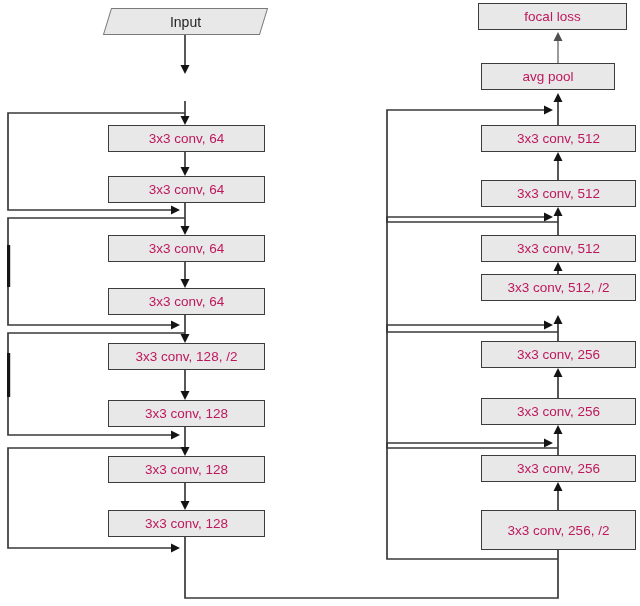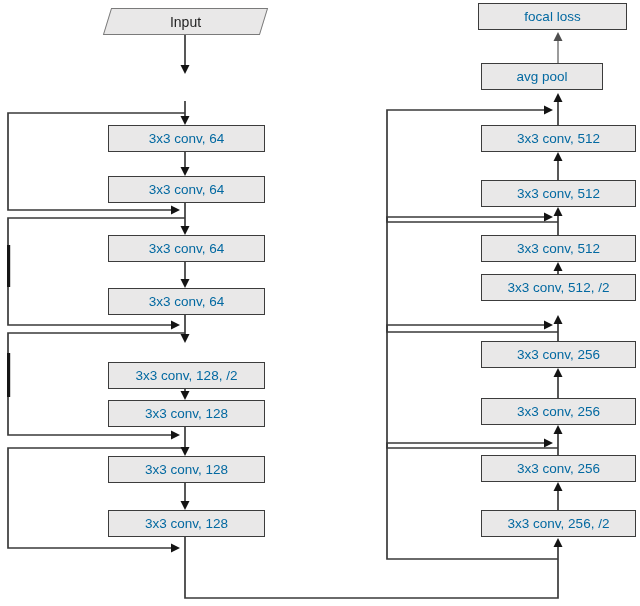--- a/index.html
+++ b/index.html
@@ -11,21 +11,21 @@
     overflow:hidden;
   }
   #wires{position:absolute;left:0;top:0;width:640px;height:606px;}
   .node{
     position:absolute;
     box-sizing:border-box;
     background:#e9e8e8;
     border:1.6px solid #3c3c3c;
     display:flex;align-items:center;justify-content:center;
     font-size:13.5px;
-    color:#0369a1;
+    color:#be185d;
     white-space:nowrap;
     z-index:2;
   }
   .para{
     position:absolute;
     box-sizing:border-box;
     background:#e9e8e8;
     border:1.4px solid #7a7a7a;
     transform:skewX(-17deg);
     z-index:2;
@@ -125,29 +125,29 @@
   </svg>
 
   <div class="para" style="left:107px;top:8px;width:157px;height:27px">
     <span class="para-inner">Input</span>
   </div>
 
   <div class="node" style="left:108px;top:125px;width:157px;height:27px">3x3 conv, 64</div>
   <div class="node" style="left:108px;top:176px;width:157px;height:27px">3x3 conv, 64</div>
   <div class="node" style="left:108px;top:235px;width:157px;height:27px">3x3 conv, 64</div>
   <div class="node" style="left:108px;top:288px;width:157px;height:27px">3x3 conv, 64</div>
-  <div class="node" style="left:108px;top:362px;width:157px;height:27px">3x3 conv, 128, /2</div>
+  <div class="node" style="left:108px;top:343px;width:157px;height:27px">3x3 conv, 128, /2</div>
   <div class="node" style="left:108px;top:400px;width:157px;height:27px">3x3 conv, 128</div>
   <div class="node" style="left:108px;top:456px;width:157px;height:27px">3x3 conv, 128</div>
   <div class="node" style="left:108px;top:510px;width:157px;height:27px">3x3 conv, 128</div>
 
   <div class="node" style="left:478px;top:3px;width:149px;height:27px">focal loss</div>
-  <div class="node" style="left:481px;top:63px;width:122px;height:27px">avg pool</div>
+  <div class="node" style="left:481px;top:63px;width:134px;height:27px">avg pool</div>
   <div class="node" style="left:481px;top:125px;width:155px;height:27px">3x3 conv, 512</div>
   <div class="node" style="left:481px;top:180px;width:155px;height:27px">3x3 conv, 512</div>
   <div class="node" style="left:481px;top:235px;width:155px;height:27px">3x3 conv, 512</div>
   <div class="node" style="left:481px;top:274px;width:155px;height:27px">3x3 conv, 512, /2</div>
   <div class="node" style="left:481px;top:341px;width:155px;height:27px">3x3 conv, 256</div>
   <div class="node" style="left:481px;top:398px;width:155px;height:27px">3x3 conv, 256</div>
   <div class="node" style="left:481px;top:455px;width:155px;height:27px">3x3 conv, 256</div>
-  <div class="node" style="left:481px;top:510px;width:155px;height:27px">3x3 conv, 256, /2</div>
+  <div class="node" style="left:481px;top:510px;width:155px;height:40px">3x3 conv, 256, /2</div>
 
 </div>
 
 </body></html>

